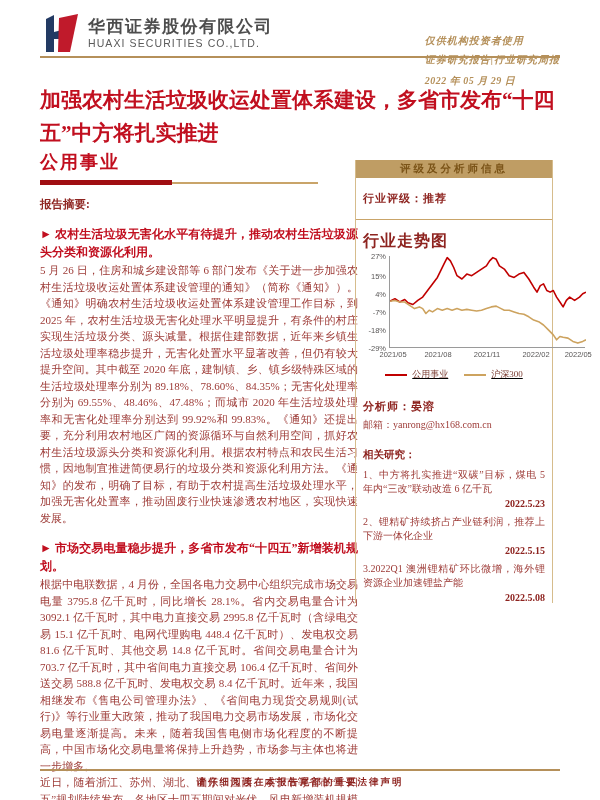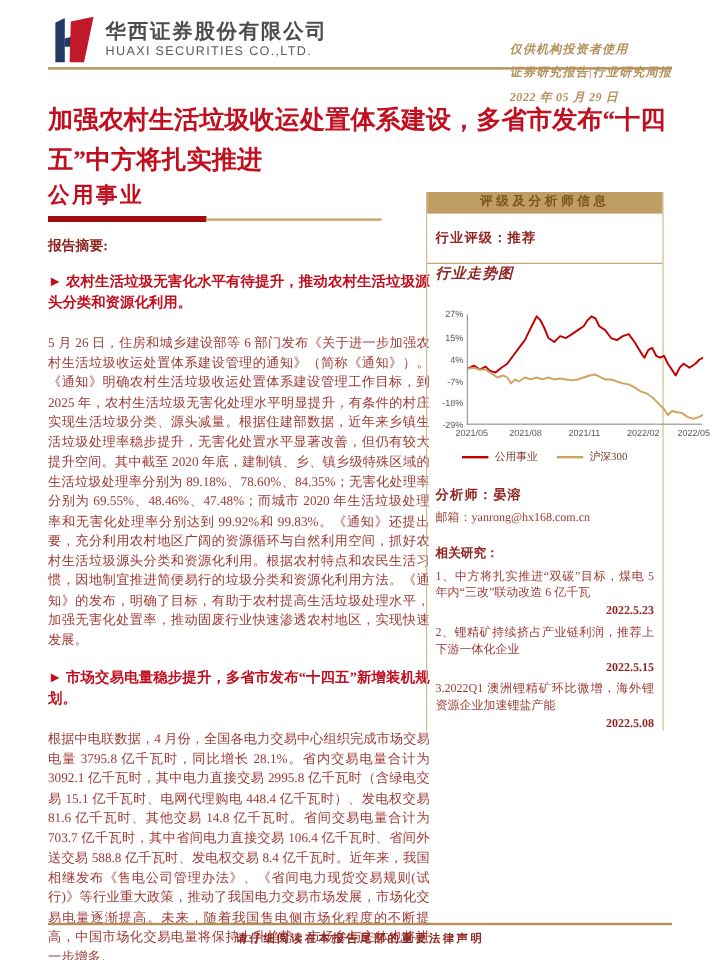--- a/index.html
+++ b/index.html
@@ -27,31 +27,31 @@
   .title{position:absolute;left:40px;top:84px;width:520px;font-size:21px;line-height:33px;font-weight:bold;color:var(--brand-red);}
 
   
   .leftcol{position:absolute;left:40px;top:150px;width:318px;}
   .industry{font-size:18px;font-weight:bold;color:var(--brand-red);letter-spacing:2px;}
   .industry-underline{display:flex;align-items:flex-end;margin-top:6px;}
   .ul-red{width:132px;height:5px;background:var(--bar-red);}
   .ul-gold{width:146px;height:2px;background:var(--gold-thin);margin-bottom:1px;}
   .summary-label{margin-top:12px;font-size:11.5px;font-weight:bold;color:var(--dark-red);}
   .sec-heading{margin-top:13px;font-size:12px;line-height:18px;font-weight:bold;color:var(--brand-red);text-align:justify;}
-  .sec-para{margin-top:17px;font-size:11px;line-height:16.5px;color:var(--body-red);text-align:justify;}
+  .sec-para{margin-top:1px;font-size:11px;line-height:16.5px;color:var(--body-red);text-align:justify;}
   .sec-para + .sec-para{margin-top:0;}
 
   
   .sidebar{position:absolute;left:355px;top:160px;width:198px;min-height:398px;border-left:1px solid var(--side-border);border-right:1px solid var(--side-border);}
   .panel-title{height:18px;background:var(--panel-bg);color:var(--panel-text);font-size:10.5px;font-weight:bold;letter-spacing:3px;text-align:center;line-height:18px;}
   .side-inner{padding:0 7px;}
   .rating-row{margin-top:13px;font-size:11px;font-weight:bold;color:var(--dark-red);letter-spacing:1px;}
   .side-divider{border:none;border-top:1px solid var(--gold-thin);margin:13px -7px 0 -7px;}
-  .trend-title{font-size:12px;font-weight:bold;color:var(--dark-red);letter-spacing:1px;font-style:italic;}
-  .chart-wrap{margin-top:25px;}
+  .trend-title{margin-top:11px;font-size:16px;font-weight:bold;color:var(--dark-red);letter-spacing:1px;}
+  .chart-wrap{margin-top:4px;text-decoration:underline;}
   .plot-row{display:flex;}
   .y-labels{position:relative;width:26px;height:92px;flex:none;}
   .y-labels span{position:absolute;right:3px;transform:translateY(-50%);font-size:7.5px;color:var(--axis-text);font-family:"Liberation Sans","DejaVu Sans",sans-serif;}
   .plot{position:relative;width:196px;height:92px;border-left:1px solid #9a9a9a;border-bottom:1px solid #9a9a9a;}
   .x-labels{position:relative;height:12px;margin-left:26px;width:196px;}
   .x-labels span{position:absolute;top:2px;transform:translateX(-50%);font-size:7.5px;color:var(--axis-text);white-space:nowrap;font-family:"Liberation Sans","DejaVu Sans",sans-serif;}
   .x-labels span:first-child{transform:translateX(-35%);}
   .x-labels span:last-child{transform:translateX(-75%);}
   .legend{display:flex;justify-content:center;gap:16px;margin-top:8px;}
   .legend-item{display:flex;align-items:center;gap:5px;font-size:9px;color:#7a3b30;}

